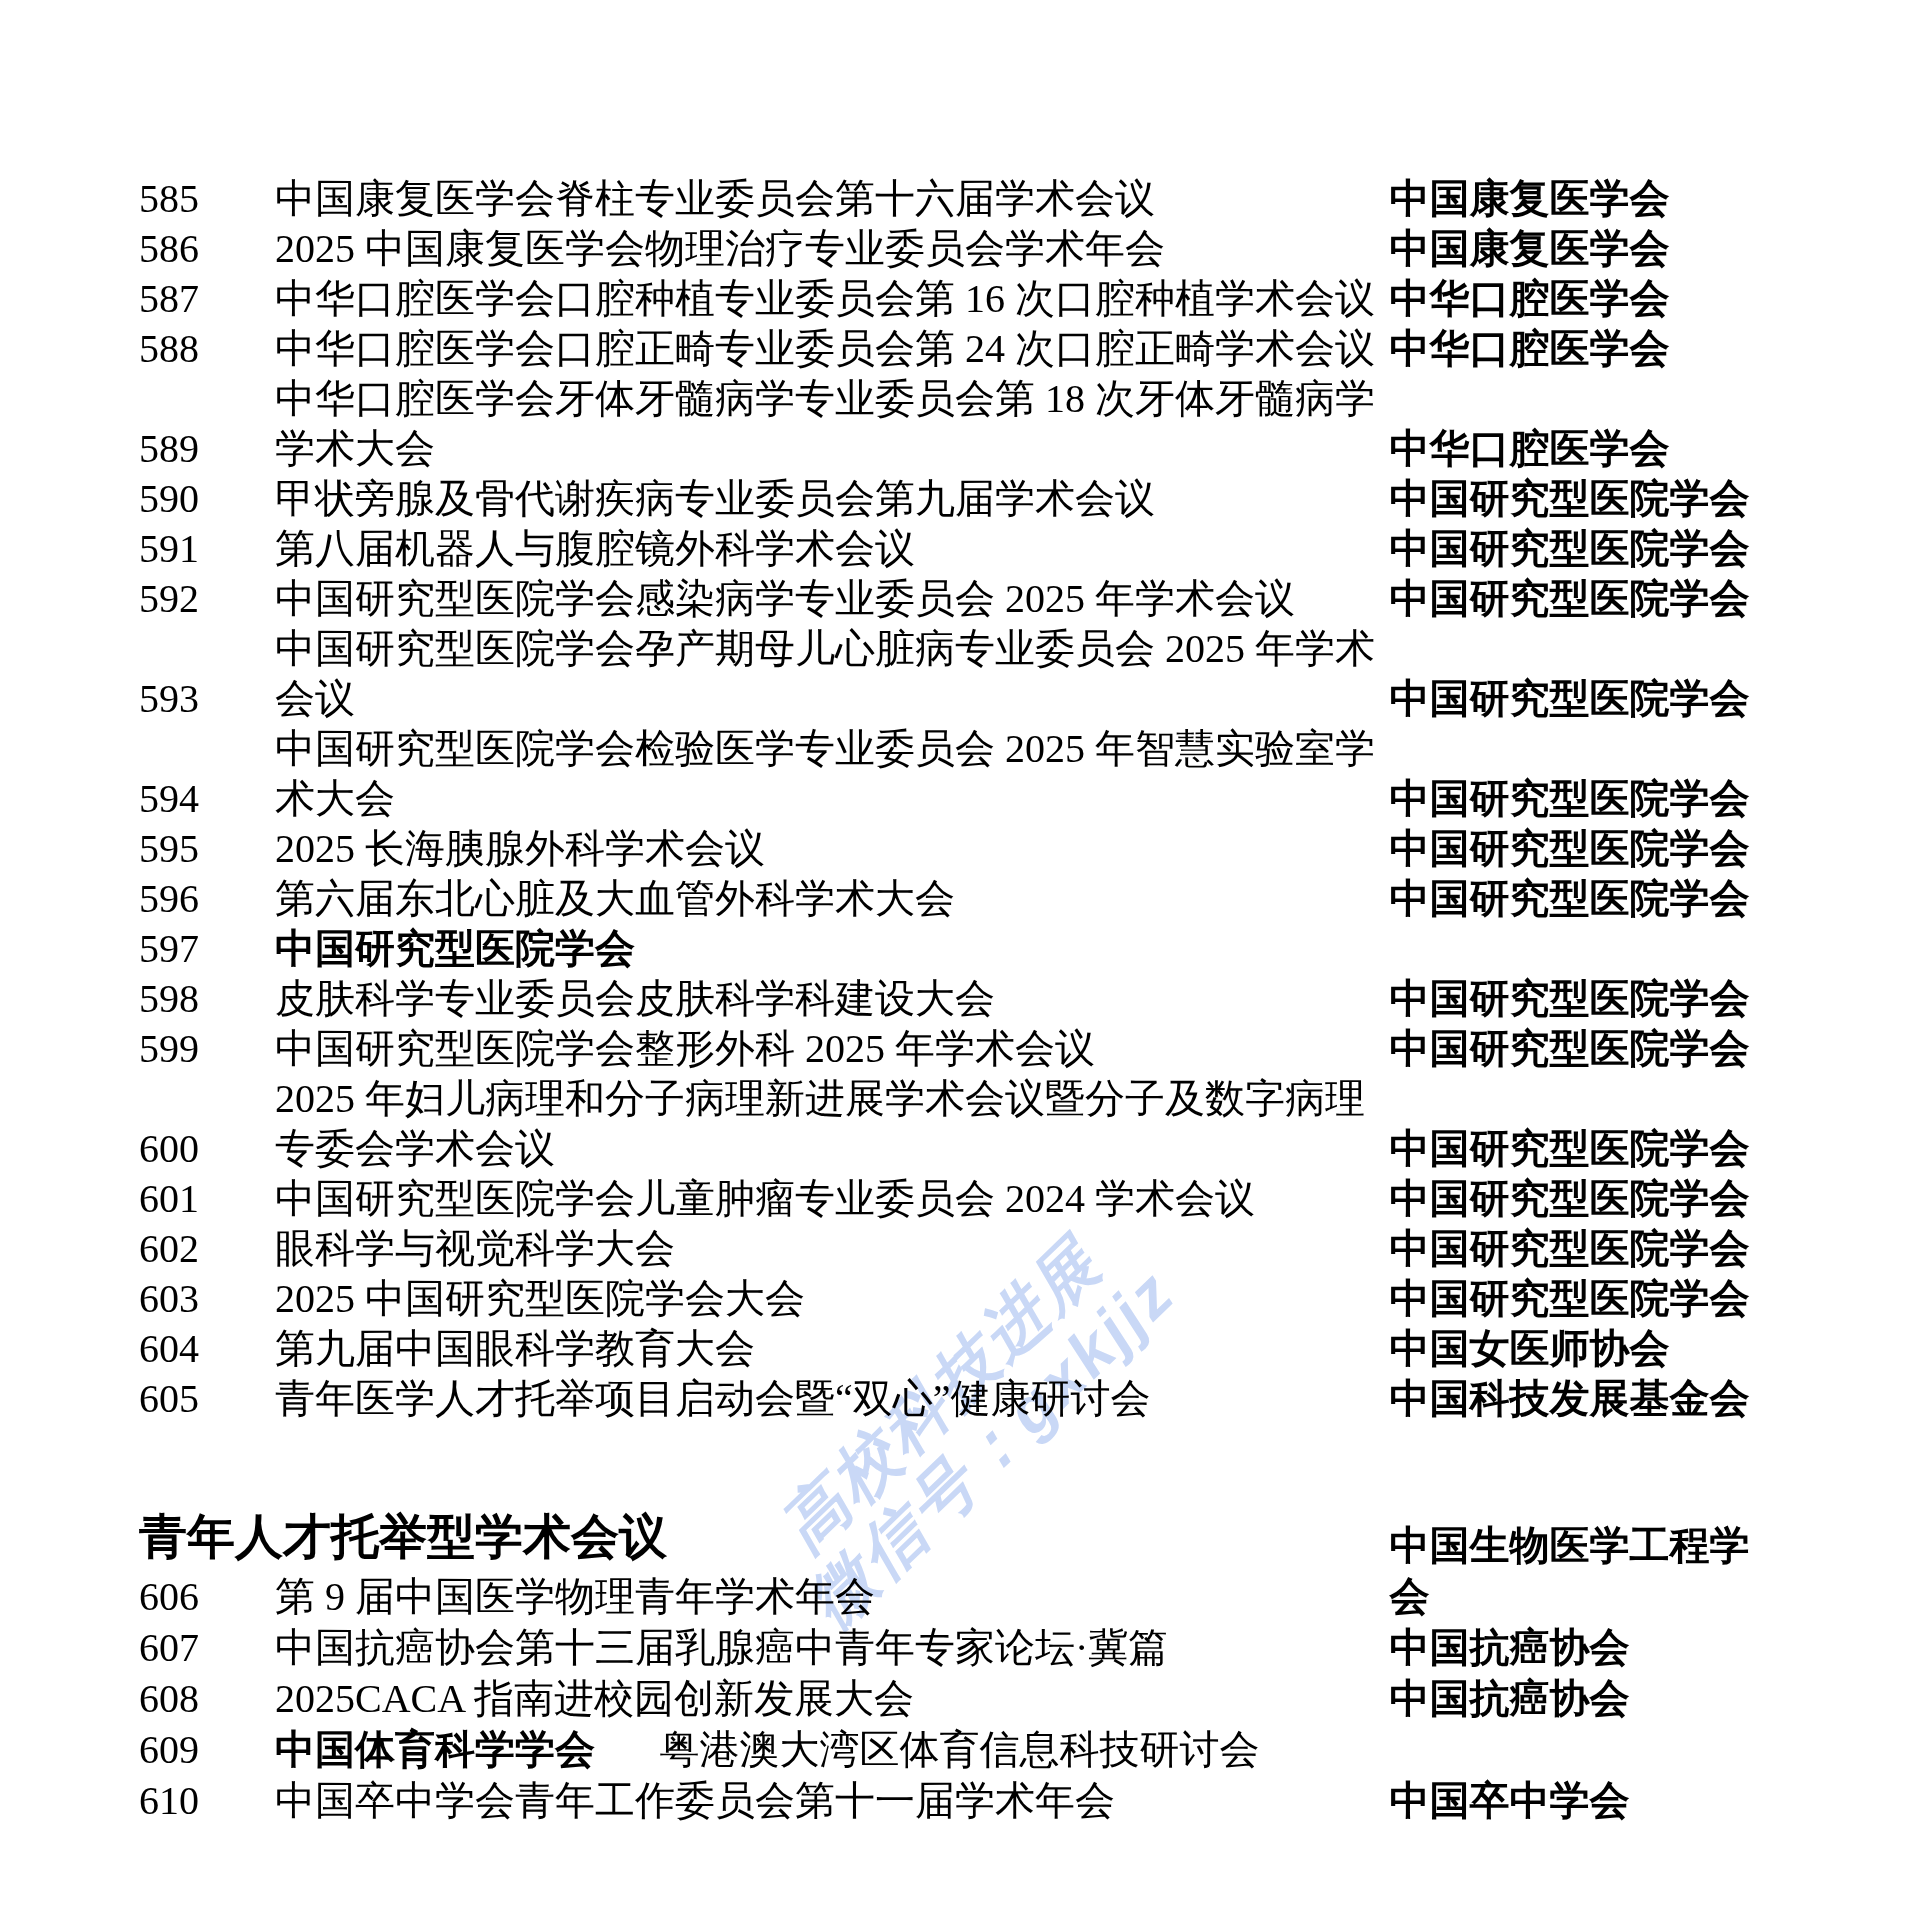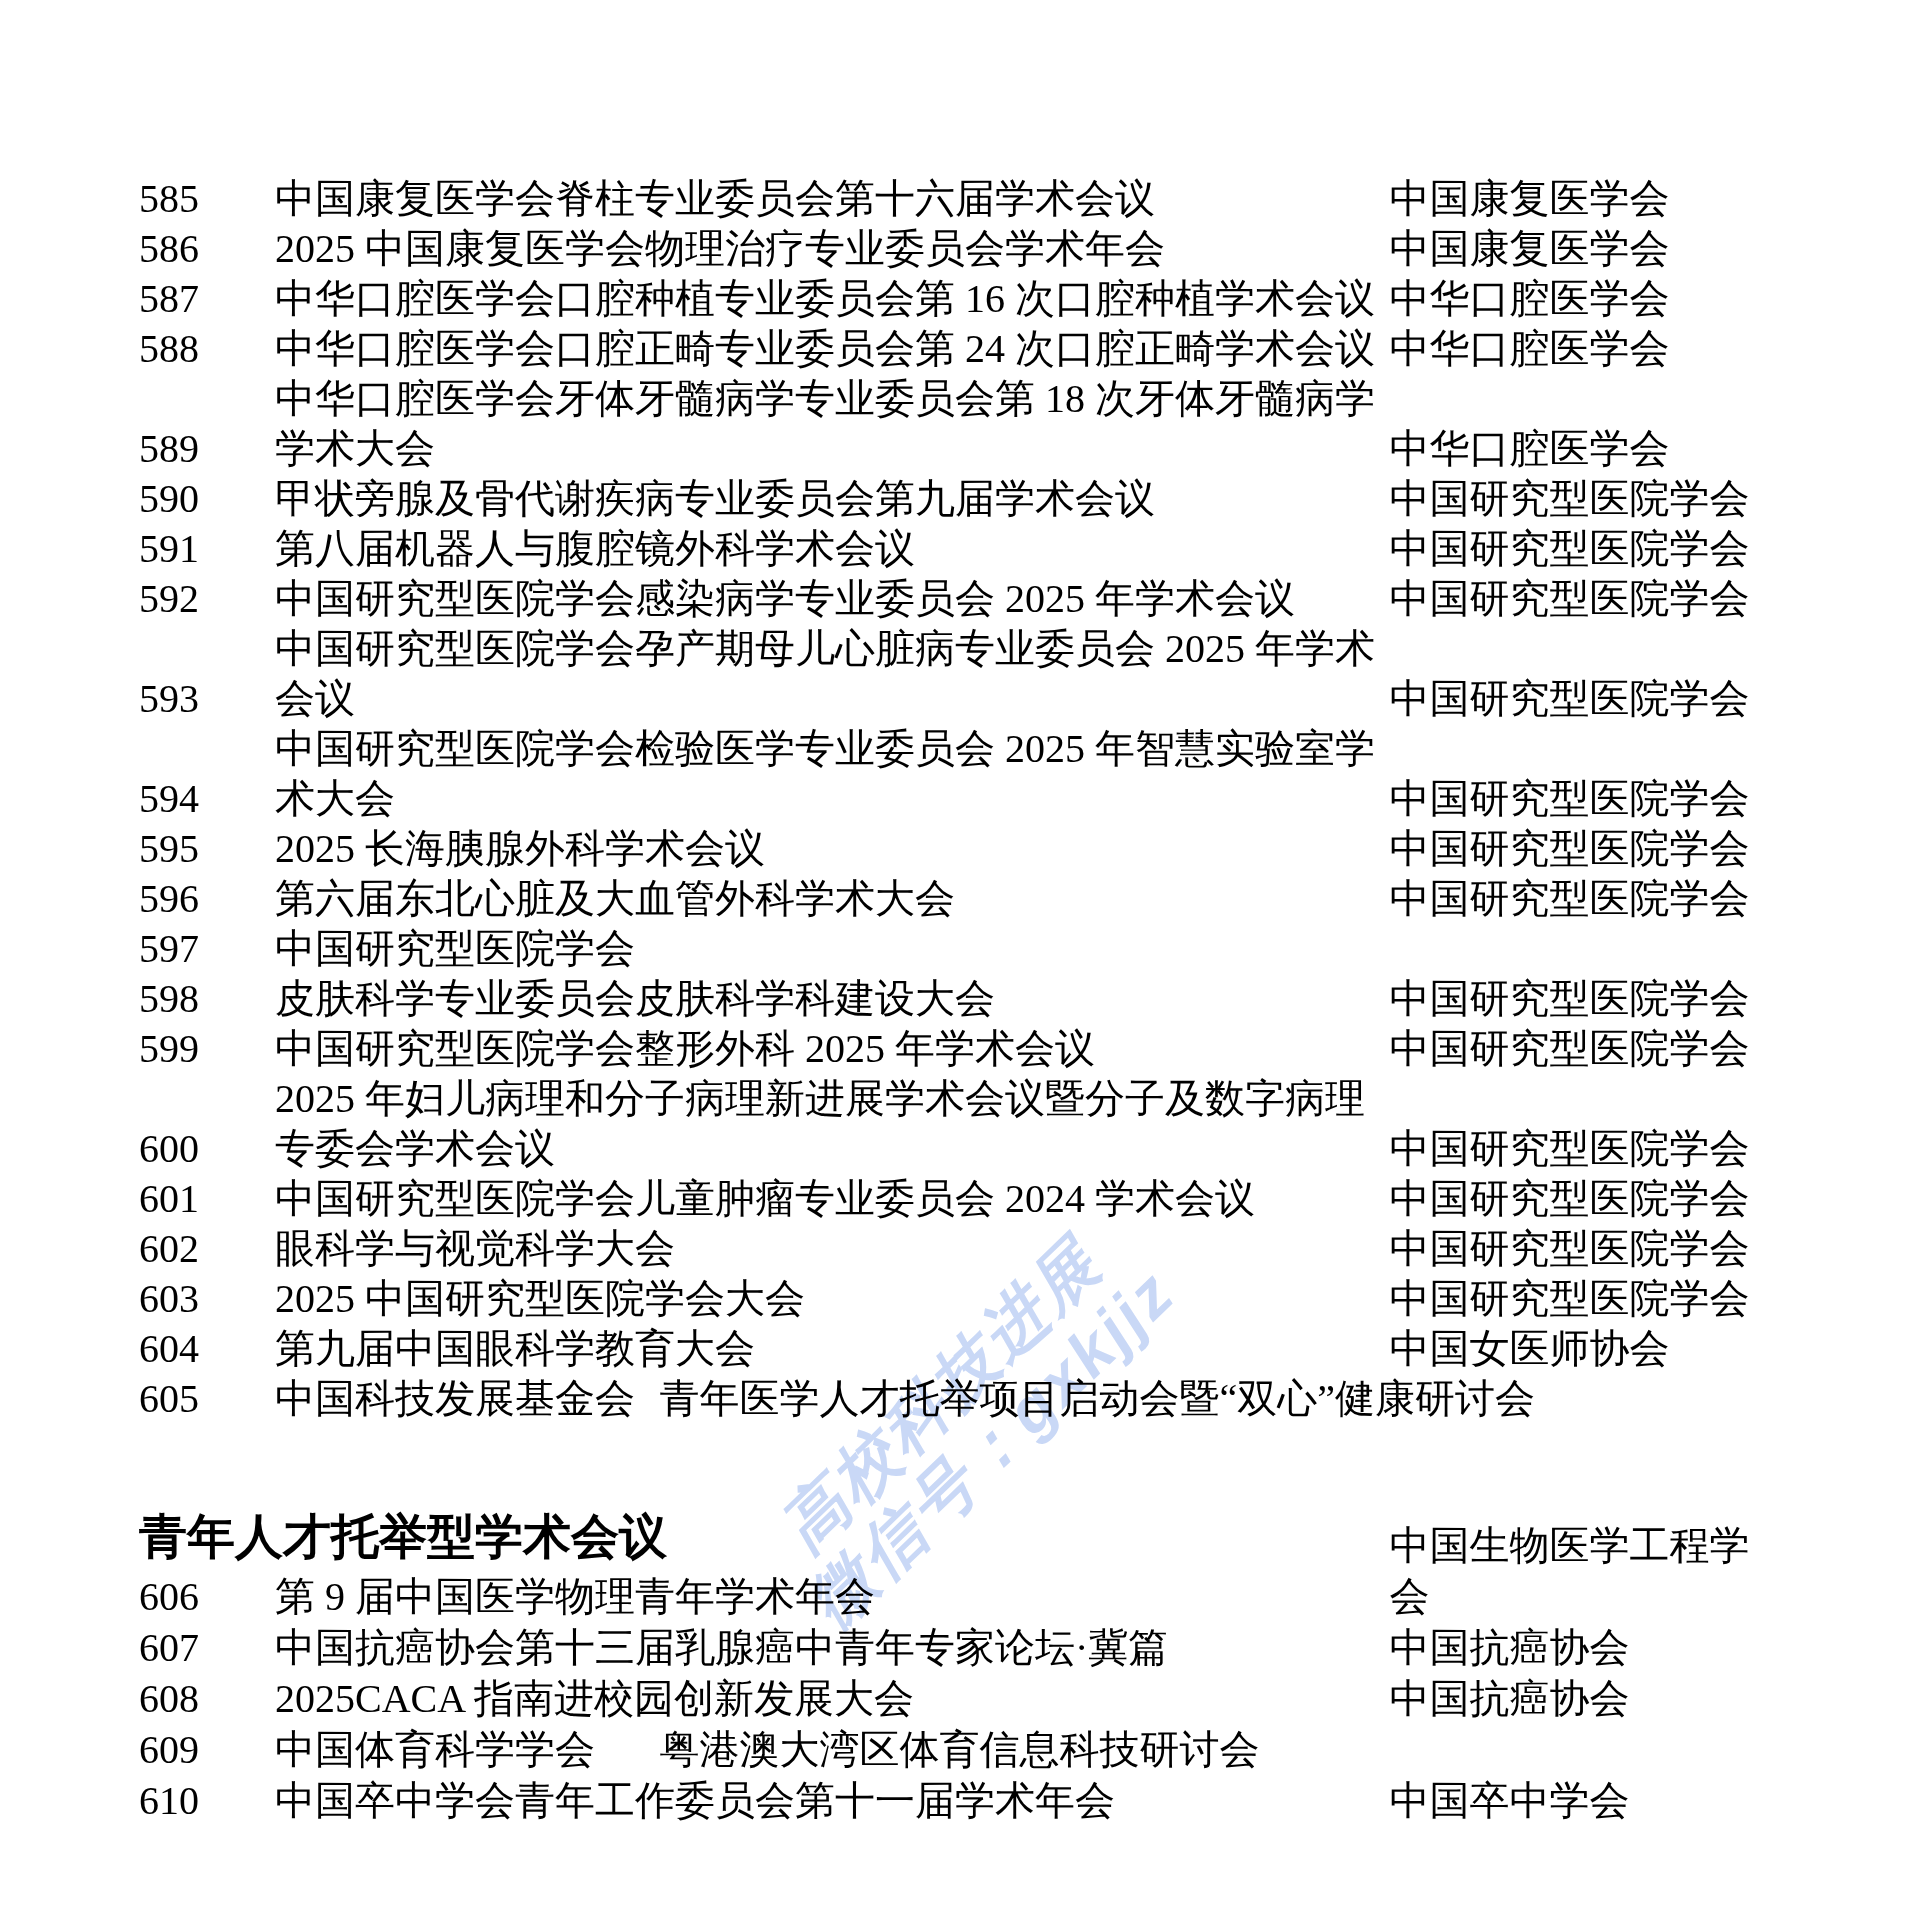--- a/index.html
+++ b/index.html
@@ -56,20 +56,21 @@
     width: 136px;
     flex: 0 0 136px;
   }
   .cell.name {
     width: 1086px;
     flex: 0 0 1086px;
     margin-right: 28.5px;
   }
   .cell.org {
     flex: 1 1 auto;
+    font-weight: bold;
   }
   .cell.name .line {
     white-space: nowrap;
   }
   .cell.name .line.j {
     
     text-align: justify;
     text-align-last: justify;
   }
   
@@ -232,24 +233,24 @@
       </div>
       <div class="row">
         <div class="cell num">604</div>
         <div class="cell name">
           <div class="line">第九届中国眼科学教育大会</div>
         </div>
         <div class="cell org">中国女医师协会</div>
       </div>
       <div class="row">
         <div class="cell num">605</div>
+        <div class="cell name">
+          <div class="line">青年医学人才托举项目启动会暨“双心”健康研讨会</div>
+        </div>
         <div class="cell org">中国科技发展基金会</div>
-        <div class="cell name">
-          <div class="line">青年医学人才托举项目启动会暨“双心”健康研讨会</div>
-        </div>
       </div>
     </div>
 
   <div class="section-header">青年人才托举型学术会议</div>
 
   <div class="tbl" id="table2">
       <div class="row">
         <div class="cell num">606</div>
         <div class="cell name">
           <div class="line">第 9 届中国医学物理青年学术年会</div>

